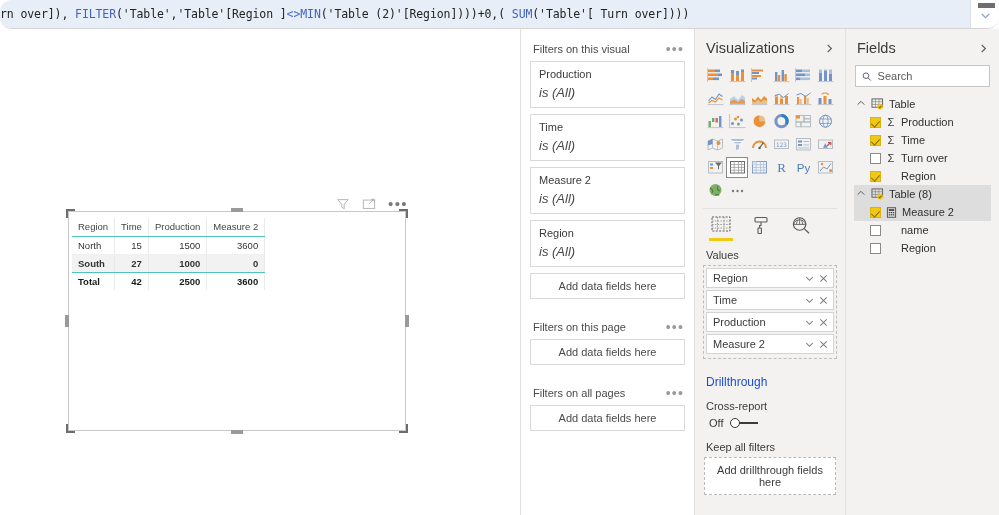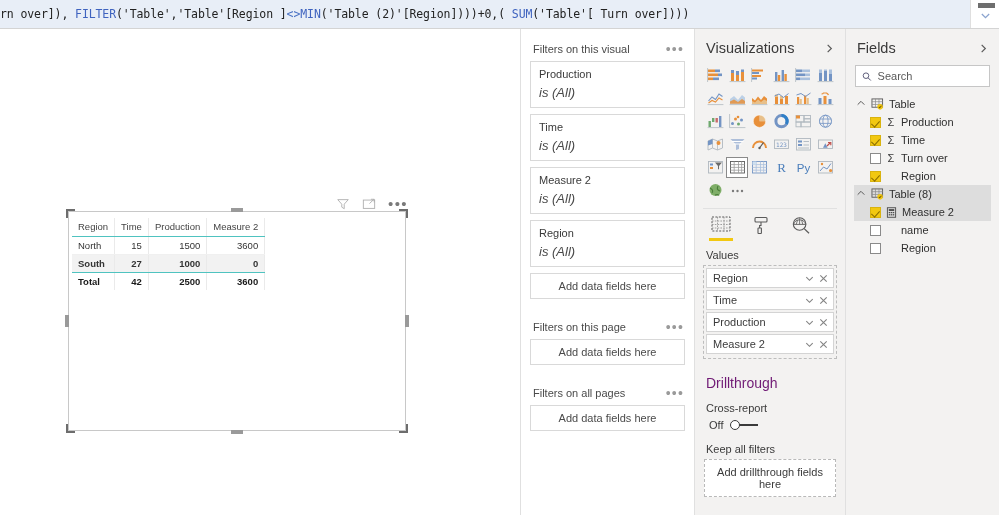--- a/index.html
+++ b/index.html
@@ -21,20 +21,21 @@
   
   .formula-bar {
     position: relative;
     height: 29px;
     min-height: 29px;
     border-bottom: 1px solid #d4d4d4;
     background: #ffffff;
     display: flex;
     align-items: center;
     overflow: hidden;
+    border-radius: 12px;
   }
   .formula-text {
     font-family: "DejaVu Sans Mono", "Liberation Mono", monospace;
     font-size: 11.5px;
     line-height: 29px;
     color: #222222;
     white-space: nowrap;
     padding-left: 0px;
     letter-spacing: -0.1px;
     background: #e8eef7;
@@ -258,21 +259,21 @@
     border: 1px solid #d4d4d4;
     background: #ffffff;
     font-size: 11px; color: #3a3a3a;
     padding: 3px 4px 3px 6px;
     margin-bottom: 2px;
   }
   .well-item .wi-name { flex: 1 1 auto; }
   .well-item .wi-icn { width: 11px; height: 11px; opacity:.75; margin-left: 3px; cursor: pointer; }
 
   .drill-title {
-    font-size: 14px; color: #701a75;
+    font-size: 12px; color: #1d4ed8;
     padding: 16px 3px 8px 3px;
   }
   .drill-label { font-size: 11px; color: #3a3a3a; padding: 3px 3px 2px 3px; }
   .toggle-row {
     display: flex; align-items: center; gap: 7px;
     padding: 3px 3px 9px 6px;
     font-size: 11px; color: #3a3a3a;
   }
   .switch { position: relative; width: 28px; height: 12px; cursor: pointer; }
   .switch .track {

